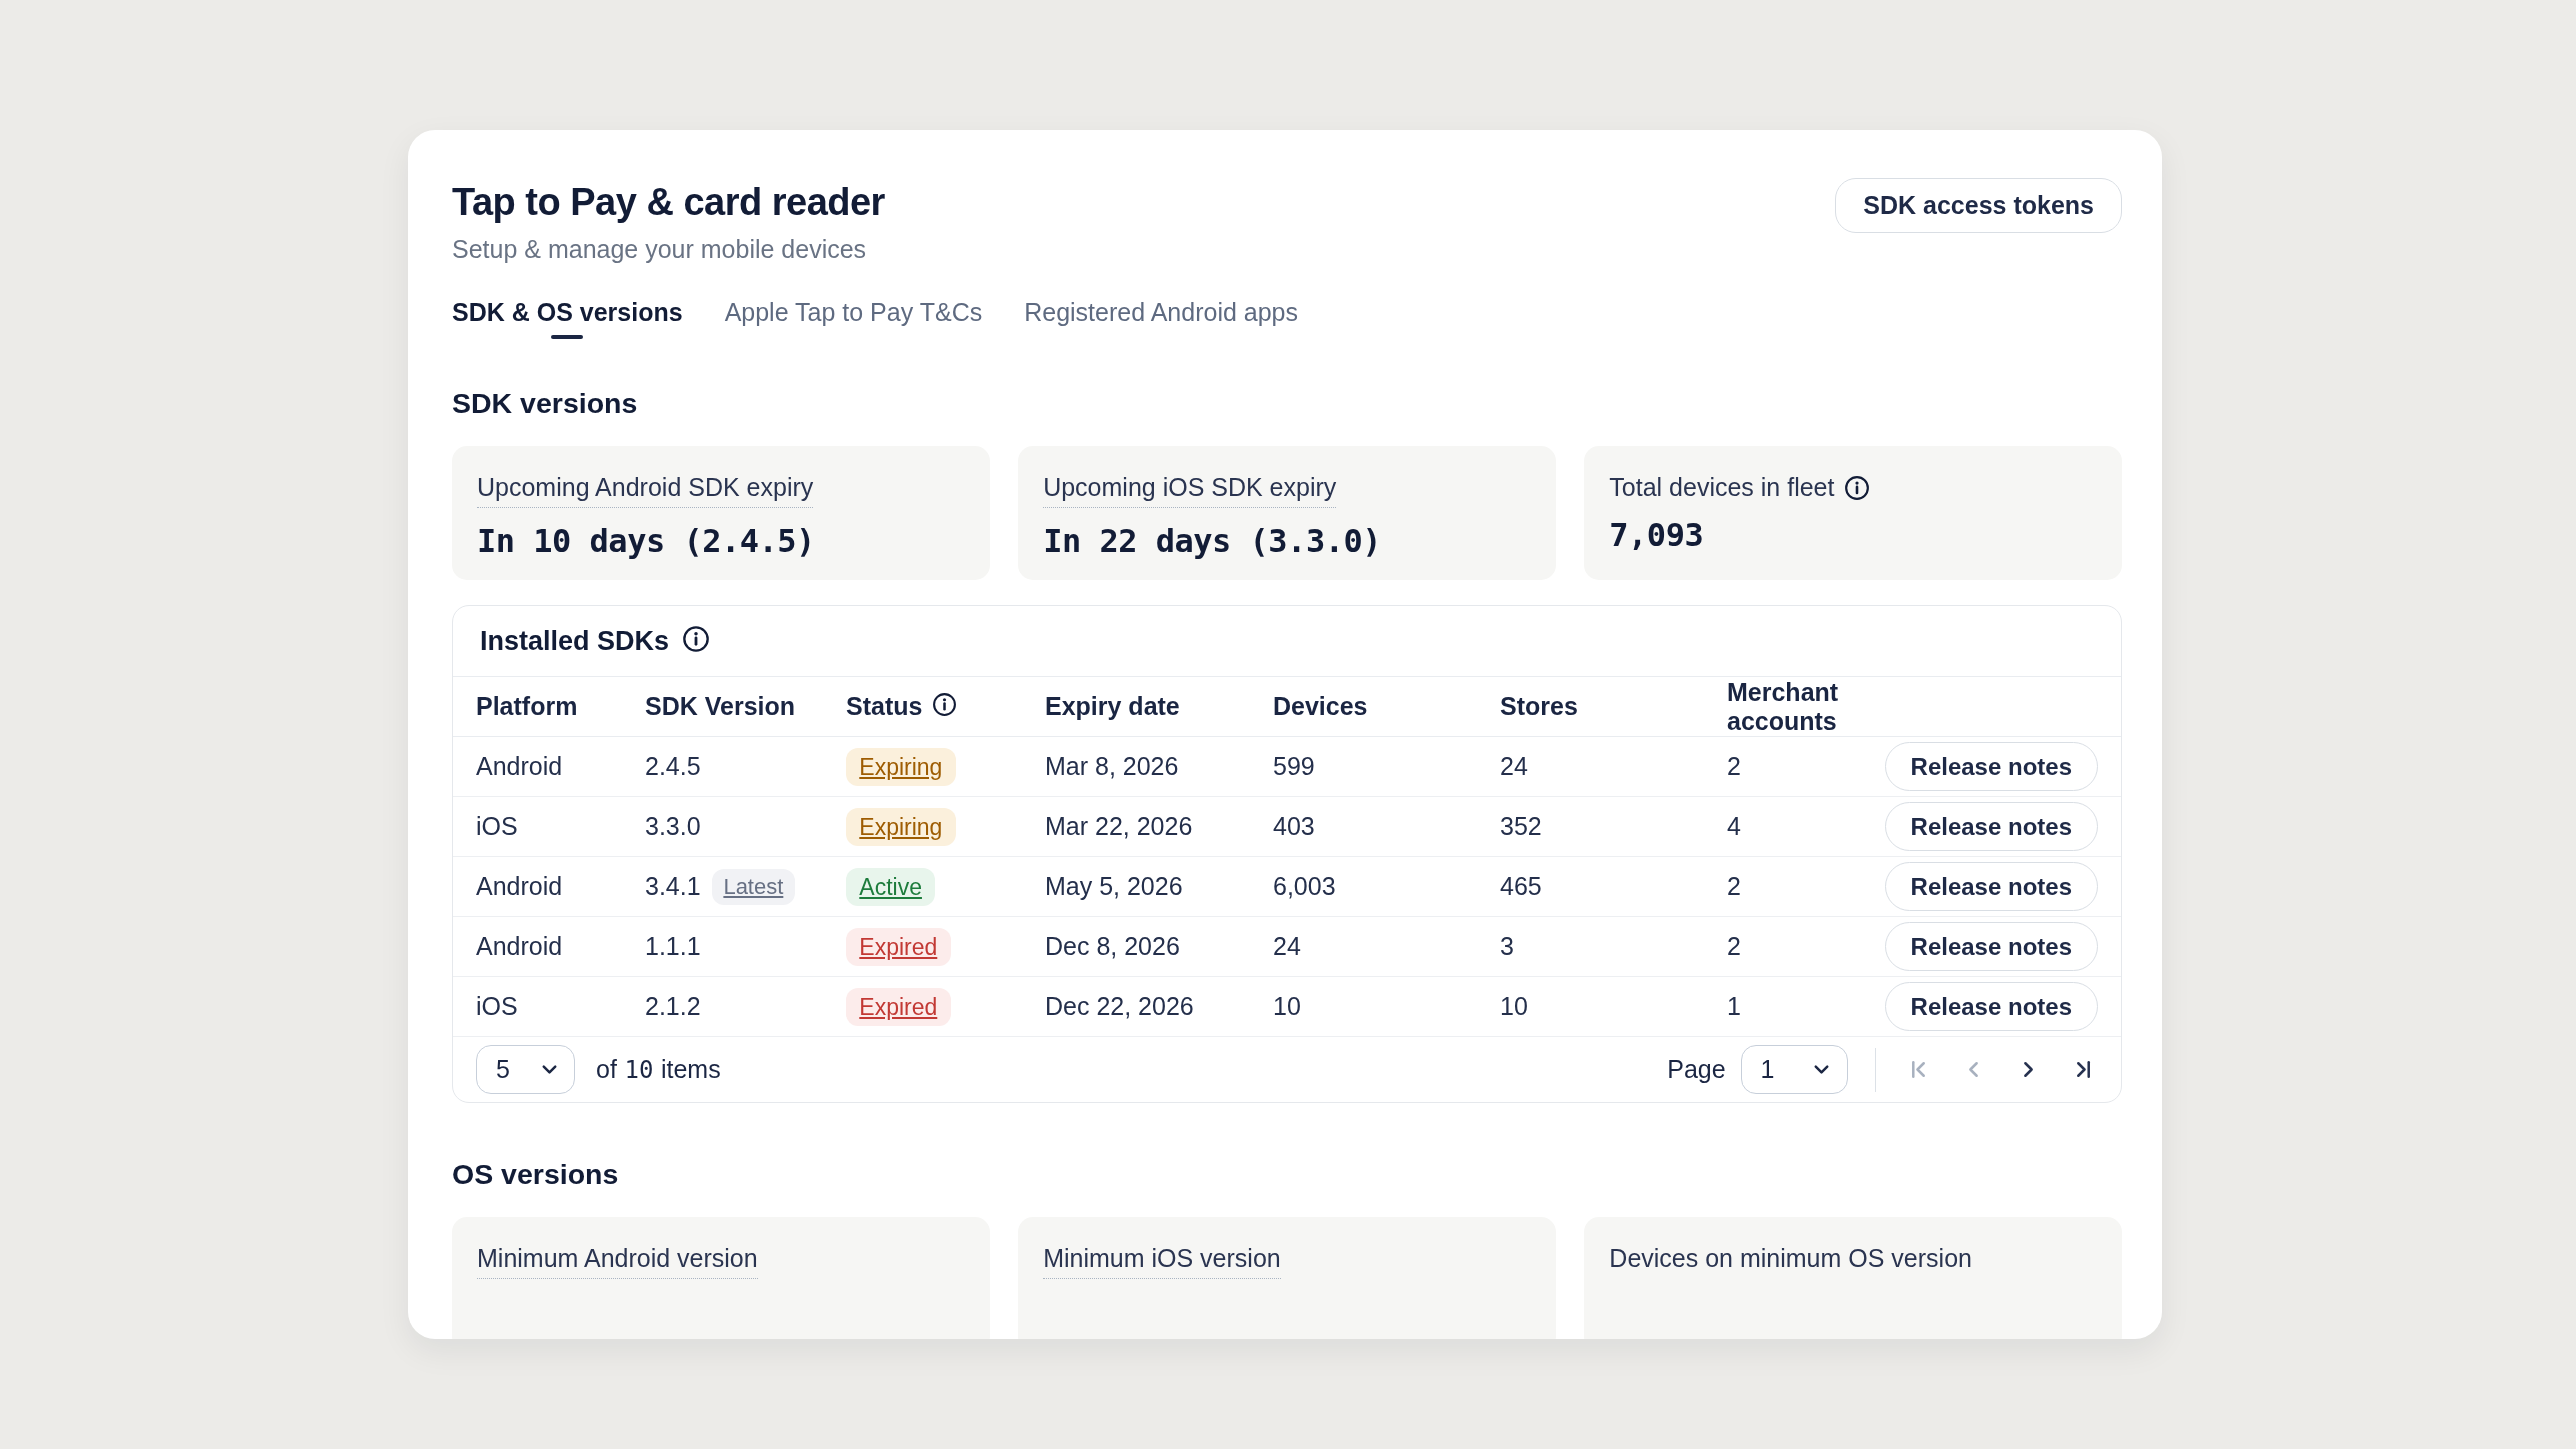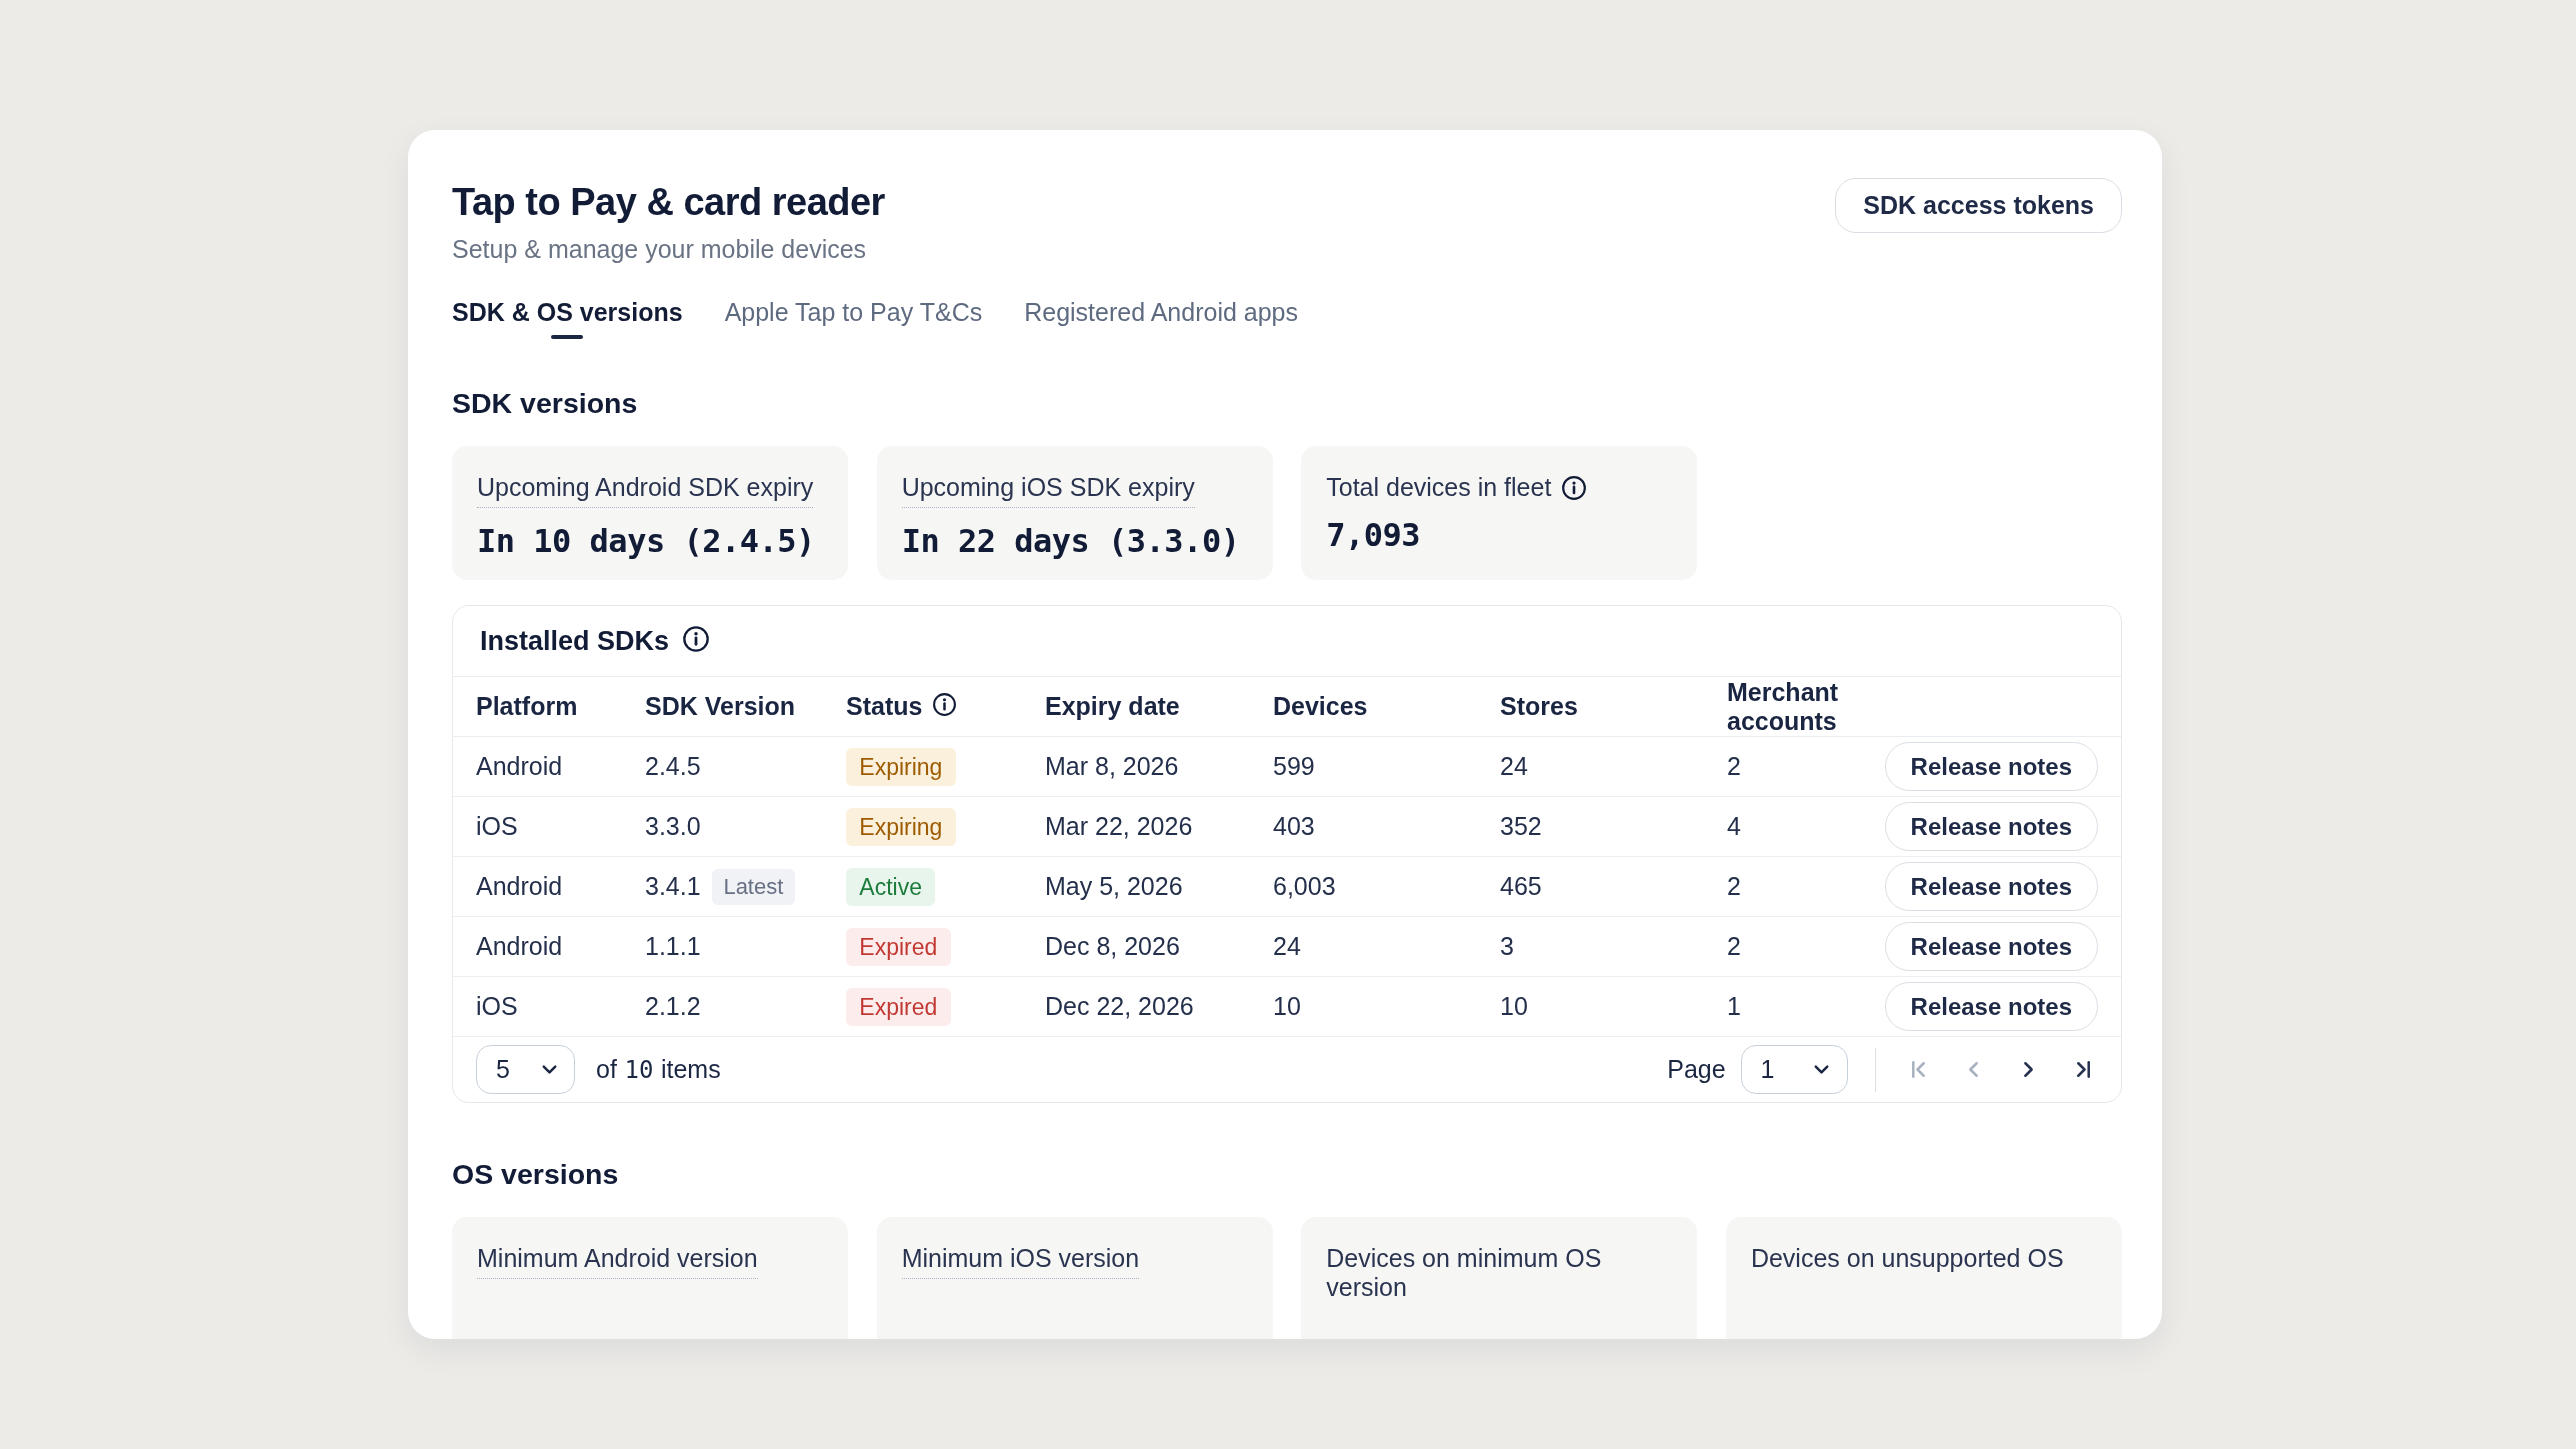--- a/index.html
+++ b/index.html
@@ -34,21 +34,21 @@
   
   .tabs { display: flex; gap: 42px; margin-top: 34px; }
   .tab { font-size: 25px; line-height: 29.5px; color: #5E6A80; font-weight: 500; cursor: pointer; text-align: left; }
   .tab.active { color: #121C36; font-weight: 600; }
   .tab-indicator { width: 32px; height: 4.8px; border-radius: 2.9px; background: #1B2643; margin: 7.6px auto 0; }
 
   h2.section-heading { font-size: 28.5px; line-height: 36px; font-weight: 700; color: #121C36; margin-top: 46px; }
   h2.os-heading { margin-top: 53px; }
 
   
-  .cards { display: grid; grid-template-columns: repeat(4, 1fr); gap: 28.5px; margin-top: 25px; }
+  .cards { display: grid; grid-template-columns: repeat(3, 1fr); gap: 28.5px; margin-top: 25px; }
   .card { background: #F6F6F4; border-radius: 15px; height: 134px; padding: 27px 25px; }
   .card-label { font-size: 25px; line-height: 28.5px; color: #2A3450; display: inline-flex; align-items: center; gap: 9.5px; }
   .card-label .label-text { display: inline-block; }
   .card-label.dotted .label-text { border-bottom: 1.9px dotted #A9B4C2; padding-bottom: 4.8px; }
   .card-value {
     margin-top: 14.3px;
     font-family: "DejaVu Sans Mono", monospace;
     font-weight: 700; font-size: 32px; color: #121C36; letter-spacing: -0.5px;
   }
 
@@ -60,21 +60,21 @@
   .t-row { display: grid; grid-template-columns: 192px 201px 199px 228px 227px 227px 1fr 219px; align-items: center; }
   .t-head { border-top: 1px solid #E9ECF0; border-bottom: 1px solid #E9ECF0; height: 61px; }
   .t-head .cell { font-size: 25px; font-weight: 600; color: #1A2542; }
   .t-body-row { height: 60px; border-bottom: 1px solid #EDEFF2; font-size: 25px; color: #242F4B; }
   .cell { padding-right: 11.4px; }
   .cell.first { padding-left: 23px; }
   .cell.status-head { display: flex; align-items: flex-start; gap: 9.5px; }
   .cell.actions { justify-self: end; padding-right: 23px; }
   .version-cell { display: flex; align-items: center; }
 
-  .badge { display: inline-block; font-size: 23px; line-height: 28.5px; padding: 4.8px 13.3px; border-radius: 6px; font-weight: 500; }
+  .badge { display: inline-block; font-size: 23px; line-height: 28.5px; padding: 4.8px 13.3px; border-radius: 12px; font-weight: 500; text-decoration: underline; }
   .badge.expiring { background: #FBF0DC; color: #9E5C02; }
   .badge.active   { background: #E8F5EC; color: #1D7C3C; }
   .badge.expired  { background: #FCECEB; color: #C23934; }
   .badge.latest   { background: #F1F2F5; color: #677084; font-size: 22px; padding: 3.8px 11.4px; margin-left: 11.4px; font-weight: 400; }
 
   .btn-row {
     height: 49px; padding: 0 25px; background: #fff;
     border: 1.4px solid #D9DEE4; border-radius: 25px;
     font-family: "Liberation Sans", sans-serif;
     font-size: 24px; font-weight: 600; color: #1F2A47;

